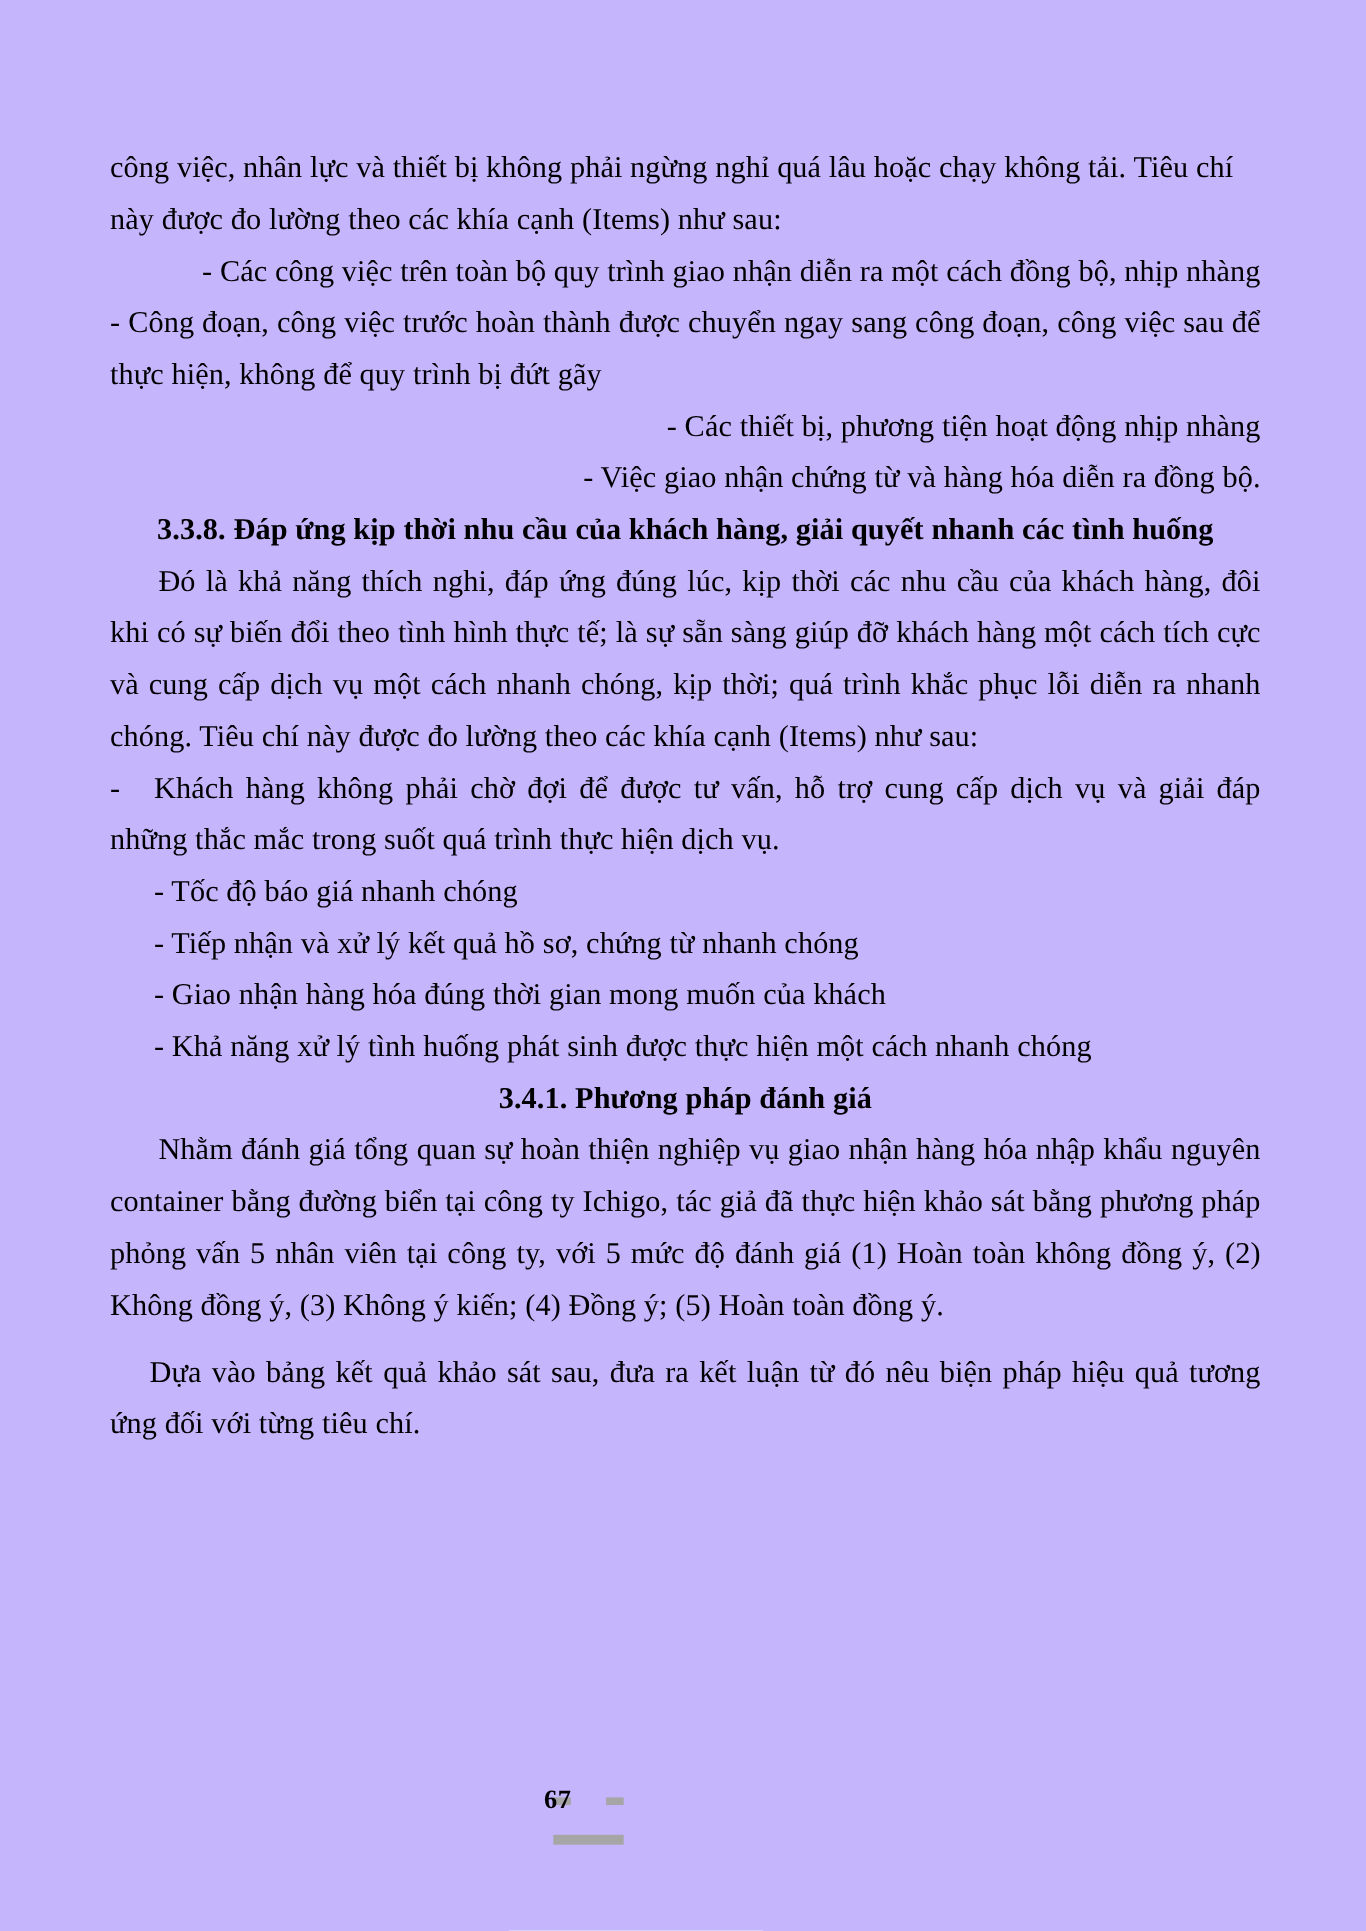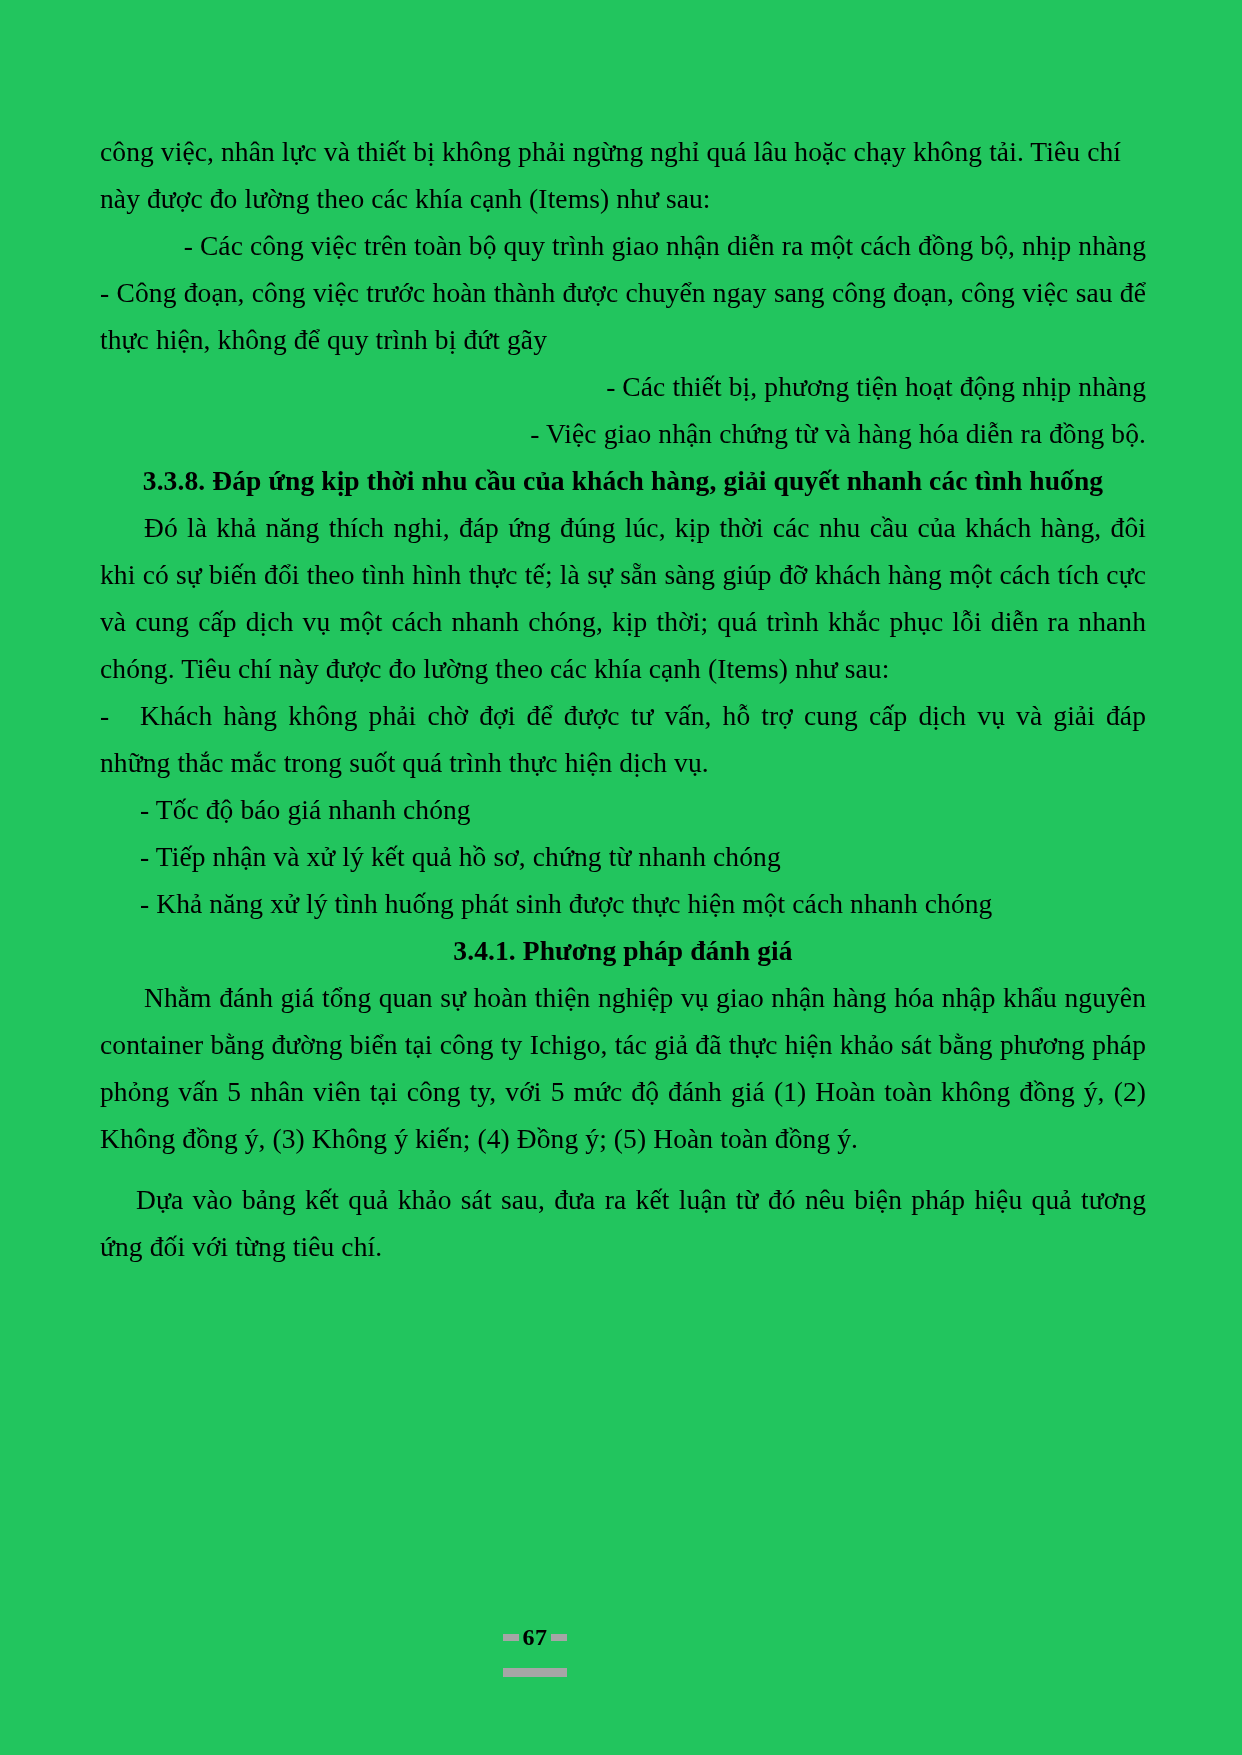--- a/index.html
+++ b/index.html
@@ -15,21 +15,21 @@
     color: #000000;
     overflow: hidden;
   }
 
   .page {
     position: absolute;
     top: 0;
     left: 0;
     width: 1242px;
     height: 1755px;
-    background: #22c55e;
+    background: #c4b5fd;
   }
 
   .content {
     position: absolute;
     left: 100px;
     top: 128px;
     width: 1046px;
   }
 
   
@@ -86,21 +86,21 @@
   .rule-under {
     position: absolute;
     left: 503px;
     top: 55px;
     width: 64px;
     height: 9px;
     background: #a6a6a6;
   }
   .page-number {
     position: absolute;
-    left: 503px;
+    left: 475px;
     top: 6px;
     width: 64px;
     text-align: center;
     font-size: 24px;
     font-weight: bold;
     line-height: 36px;
     letter-spacing: 0.5px;
   }
 </style>
 </head>
@@ -125,20 +125,21 @@
     <p class="indent">Đó là khả năng thích nghi, đáp ứng đúng lúc, kịp thời các nhu cầu của khách hàng, đôi khi có sự biến đổi theo tình hình thực tế; là sự sẵn sàng giúp đỡ khách hàng một cách tích cực và cung cấp dịch vụ một cách nhanh chóng, kịp thời; quá trình khắc phục lỗi diễn ra nhanh chóng. Tiêu chí này được đo lường theo các khía cạnh (Items) như sau:</p>
 
     <p class="dash-in-wrap">
       <span class="lead">-</span><span>Khách hàng không phải chờ đợi để được tư vấn, hỗ trợ cung cấp dịch vụ và giải đáp những thắc mắc trong suốt quá trình thực hiện dịch vụ.</span>
     </p>
 
     <p class="dash-in">- Tốc độ báo giá nhanh chóng</p>
 
     <p class="dash-in">- Tiếp nhận và xử lý kết quả hồ sơ, chứng từ nhanh chóng</p>
 
+    <p class="dash-in">- Giao nhận hàng hóa đúng thời gian mong muốn của khách</p>
 
     <p class="dash-in">- Khả năng xử lý tình huống phát sinh được thực hiện một cách nhanh chóng</p>
 
 
     <h3 class="sec left">3.4.1.  Phương pháp đánh giá</h3>
 
     <p class="indent">Nhằm đánh giá tổng quan sự hoàn thiện nghiệp vụ giao nhận hàng hóa nhập khẩu nguyên container bằng đường biển tại công ty Ichigo, tác giả đã thực hiện khảo sát bằng phương pháp phỏng vấn 5 nhân viên tại công ty,  với 5 mức độ đánh giá (1) Hoàn toàn không đồng ý, (2) Không đồng ý, (3) Không ý kiến; (4) Đồng ý; (5) Hoàn toàn đồng ý.</p>
 
     <p class="indent-sm">Dựa vào bảng kết quả khảo sát sau, đưa ra kết luận từ đó nêu biện pháp hiệu quả tương ứng đối với từng tiêu chí.</p>
 

